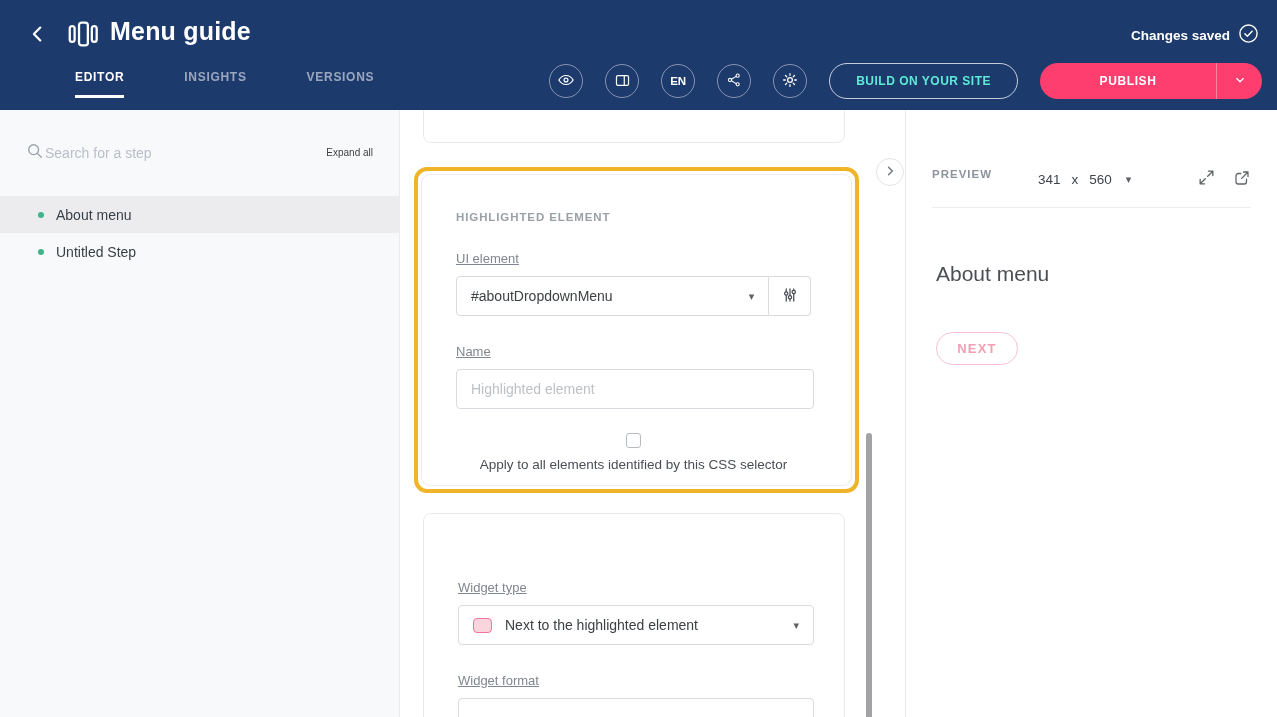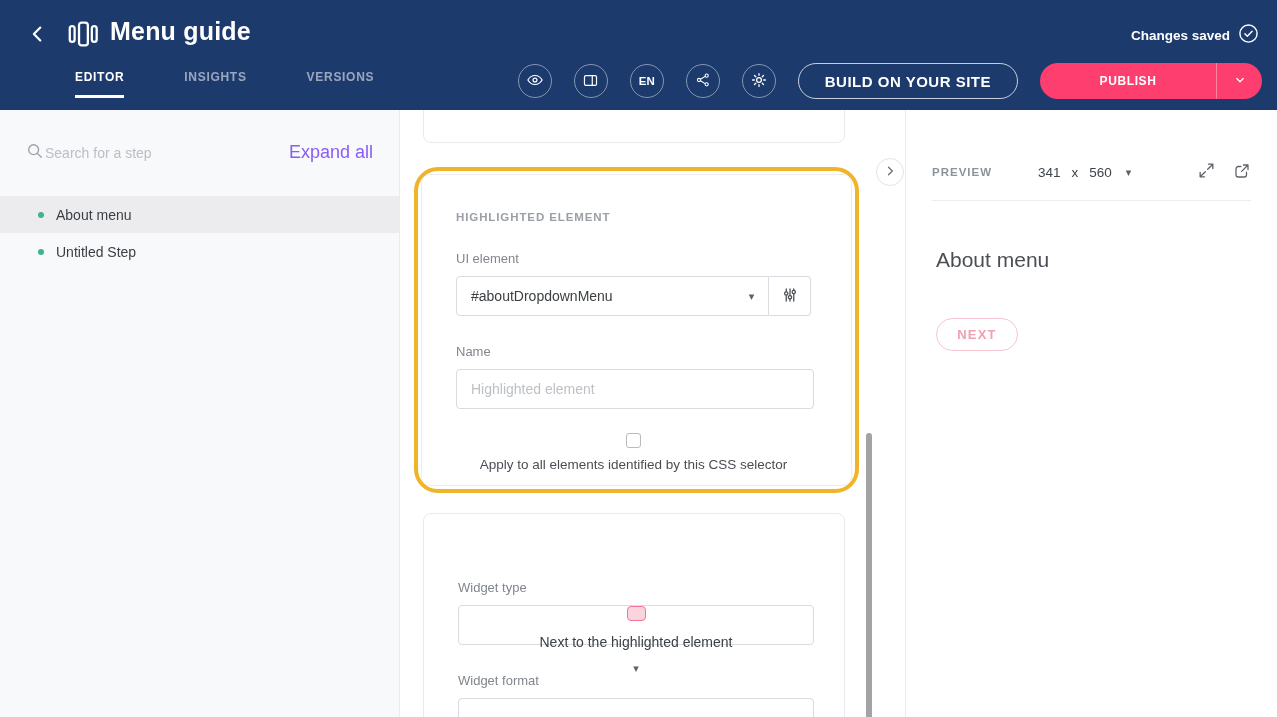--- a/index.html
+++ b/index.html
@@ -13,71 +13,71 @@
   .logo { position:absolute; left:68px; top:20px; }
   .app-title { position:absolute; left:110px; top:17px; color:#fff; font-size:25px; font-weight:600; letter-spacing:0.2px; }
   .changes-saved { position:absolute; right:18px; top:23px; display:flex; align-items:center; gap:8px; color:#fff; font-size:13.5px; font-weight:700; }
 
   .tabs { position:absolute; left:75px; top:60px; display:flex; gap:60px; }
   .tab { background:none; border:none; color:rgba(255,255,255,0.55); font-size:12px; font-weight:700; letter-spacing:0.7px; padding:10px 0 14px; cursor:pointer; font-family:inherit; }
   .tab.active { color:#fff; border-bottom:3px solid #fff; padding-bottom:11px; }
 
   .topbar-actions { position:absolute; right:15px; top:63px; display:flex; align-items:center; gap:22px; }
   .icon-circle { width:34px; height:34px; border-radius:50%; border:1px solid rgba(255,255,255,0.45); background:none; display:flex; align-items:center; justify-content:center; color:#fff; font-size:11.5px; font-weight:700; cursor:pointer; font-family:inherit; flex:none; }
-  .build-btn { height:36px; padding:0 26px; border-radius:18px; border:1px solid rgba(255,255,255,0.75); background:none; color:#ffffff; font-size:15px; font-weight:700; letter-spacing:0.5px; cursor:pointer; font-family:inherit; white-space:nowrap; }
+  .build-btn { height:36px; padding:0 26px; border-radius:18px; border:1px solid rgba(255,255,255,0.75); background:none; color:#5eead4; font-size:12px; font-weight:700; letter-spacing:0.5px; cursor:pointer; font-family:inherit; white-space:nowrap; }
   .publish-btn { height:36px; width:222px; border-radius:18px; background:var(--accent-pink,#fd3e6e); display:flex; align-items:stretch; overflow:hidden; }
   .publish-main { flex:1; color:#fff; font-size:12px; font-weight:700; letter-spacing:0.6px; background:none; border:none; cursor:pointer; font-family:inherit; }
   .publish-divider { width:1px; background:rgba(255,255,255,0.35); }
   .publish-caret { width:45px; background:none; border:none; display:flex; align-items:center; justify-content:center; cursor:pointer; }
 
   
   .sidebar { position:absolute; left:0; top:110px; width:400px; bottom:0; background:#f8f9fb; border-right:1px solid #e9ebef; }
   .search-row { display:flex; align-items:center; gap:2px; padding:32px 26px 0 26px; }
   .search-input { flex:1; border:none; background:transparent; font-size:14px; color:#3c4043; outline:none; font-family:inherit; }
   .search-input::placeholder { color:#b9bec7; }
-  .expand-all { background:none; border:none; font-size:18px; color:#8b5cf6; cursor:pointer; font-family:inherit; white-space:nowrap; }
+  .expand-all { background:none; border:none; font-size:10px; color:#404040; cursor:pointer; font-family:inherit; white-space:nowrap; }
   .step-list { margin-top:33px; }
   .step-item { display:flex; align-items:center; gap:12px; height:37px; padding-left:38px; cursor:pointer; }
   .step-item.selected { background:#ececef; }
   .step-bullet { width:6px; height:6px; border-radius:50%; background:var(--step-bullet,#3eb489); flex:none; }
   .step-label { font-size:14px; color:#3a3f45; }
 
   
   .editor { position:absolute; left:401px; top:110px; width:504px; bottom:0; background:#fff; overflow:hidden; }
   .card { background:#fff; border:1px solid #e8eaee; }
   .card-partial-top { position:absolute; left:22px; top:-14px; width:422px; height:47px; border-radius:0 0 8px 8px; }
 
-  .highlight-ring { position:absolute; left:13px; top:57px; width:445px; height:326px; border:4px solid var(--highlight-border,#f0b429); border-radius:24px; padding:3px; background:#fff; }
+  .highlight-ring { position:absolute; left:13px; top:57px; width:445px; height:326px; border:4px solid var(--highlight-border,#f0b429); border-radius:13px; padding:3px; background:#fff; }
   .he-card { width:100%; height:100%; border:1px solid #ededf0; border-radius:9px; padding:36px 40px 0 34px; background:#fff; }
 
   .section-title { font-size:11.5px; font-weight:700; color:#9aa0a6; letter-spacing:0.9px; }
-  .field-label { font-size:13px; color:#80868d; margin-top:28px; }
+  .field-label { font-size:13px; color:#80868d; margin-top:28px;text-decoration:underline; }
   .select-row { display:flex; margin-top:10px; }
   .ui-select { width:316px; height:40px; border:1px solid #d8dbe0; border-radius:4px 0 0 4px; display:flex; align-items:center; justify-content:space-between; padding:0 14px; font-size:14px; color:#3c4043; cursor:pointer; background:#fff; }
   .select-caret { color:#5f6368; font-size:11px; line-height:1; }
   .slider-btn { width:42px; height:40px; border:1px solid #d8dbe0; border-left:none; border-radius:0 4px 4px 0; background:#fff; display:flex; align-items:center; justify-content:center; cursor:pointer; }
   .text-input { width:358px; height:40px; border:1px solid #d8dbe0; border-radius:4px; margin-top:10px; padding:0 14px; font-size:14px; color:#3c4043; font-family:inherit; outline:none; background:#fff; display:block; }
   .text-input::placeholder { color:#bdc1c6; }
   .checkbox-row { display:flex; align-items:center; gap:9px; margin-top:24px; cursor:pointer;flex-direction:column; }
   .checkbox { width:15px; height:15px; border:1.5px solid #b6bac1; border-radius:3px; background:#fff; flex:none; }
   .checkbox-label { font-size:13.5px; color:#4a4e54; }
 
   .sd-card { position:absolute; left:22px; top:403px; width:422px; height:330px; border-radius:8px; padding:38px 32px 0 34px; }
-  .widget-select { width:356px; height:40px; border:1px solid #d8dbe0; border-radius:4px; margin-top:10px; display:flex; align-items:center; gap:13px; padding:0 14px; background:#fff; cursor:pointer;flex-direction:column; }
+  .widget-select { width:356px; height:40px; border:1px solid #d8dbe0; border-radius:4px; margin-top:10px; display:flex; align-items:center; gap:13px; padding:0 14px; background:#fff; cursor:pointer; }
   .widget-select .wlabel { flex:1; font-size:14px; color:#3c4043; }
   .widget-icon { width:19px; height:15px; border:1.5px solid #f2769b; background:#fbd4de; border-radius:4px; flex:none; }
 
   .scrollbar-thumb { position:absolute; left:465px; top:323px; width:6px; height:290px; background:#a3a3a6; border-radius:3px; }
 
   
   .panel-toggle { position:absolute; left:876px; top:158px; width:28px; height:28px; border-radius:50%; background:#fff; border:1px solid #e2e4e8; display:flex; align-items:center; justify-content:center; cursor:pointer; z-index:5; }
 
   
   .preview { position:absolute; left:905px; top:110px; right:0; bottom:0; background:#fff; border-left:1px solid #e9ebef; }
-  .preview-header { margin:9px 26px; padding:42px 0 17px; display:flex; align-items:center; border-bottom:1px solid #ededf0; }
+  .preview-header { margin:16px 26px; padding:42px 0 17px; display:flex; border-bottom:1px solid #ededf0; }
   .preview-label { font-size:11.5px; font-weight:700; letter-spacing:1px; color:#8d939c; }
   .size-group { display:flex; align-items:center; gap:11px; margin-left:46px; font-size:13.5px; color:#3f444b; cursor:pointer; }
   .size-caret { color:#5f6368; font-size:11px; margin-left:3px; line-height:1; }
   .preview-icons { margin-left:auto; display:flex; align-items:center; gap:17px; }
   .preview-icon-btn { background:none; border:none; cursor:pointer; padding:0; display:flex; align-items:center; justify-content:center; }
   .preview-body { padding:38px 30px 0; }
   .preview-step-title { font-size:21px; color:#4b4f55; font-weight:400; }
   .next-btn { margin-top:46px; width:82px; height:33px; border-radius:17px; border:1px solid #f6c3cf; background:#fff; color:#f29fb4; font-size:13px; font-weight:700; letter-spacing:1.2px; cursor:pointer; font-family:inherit; }
 </style>
 </head>

